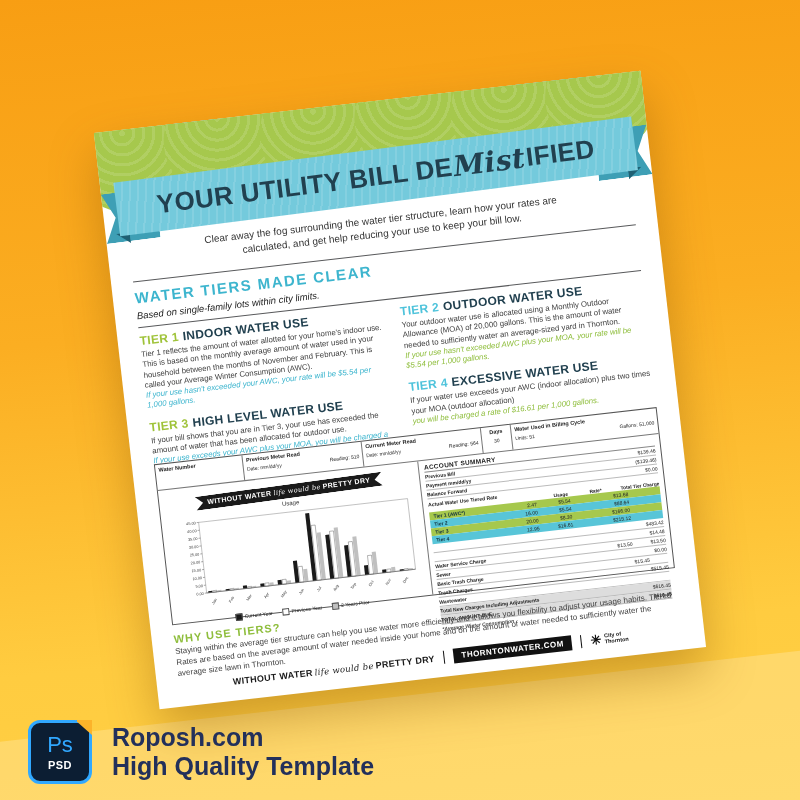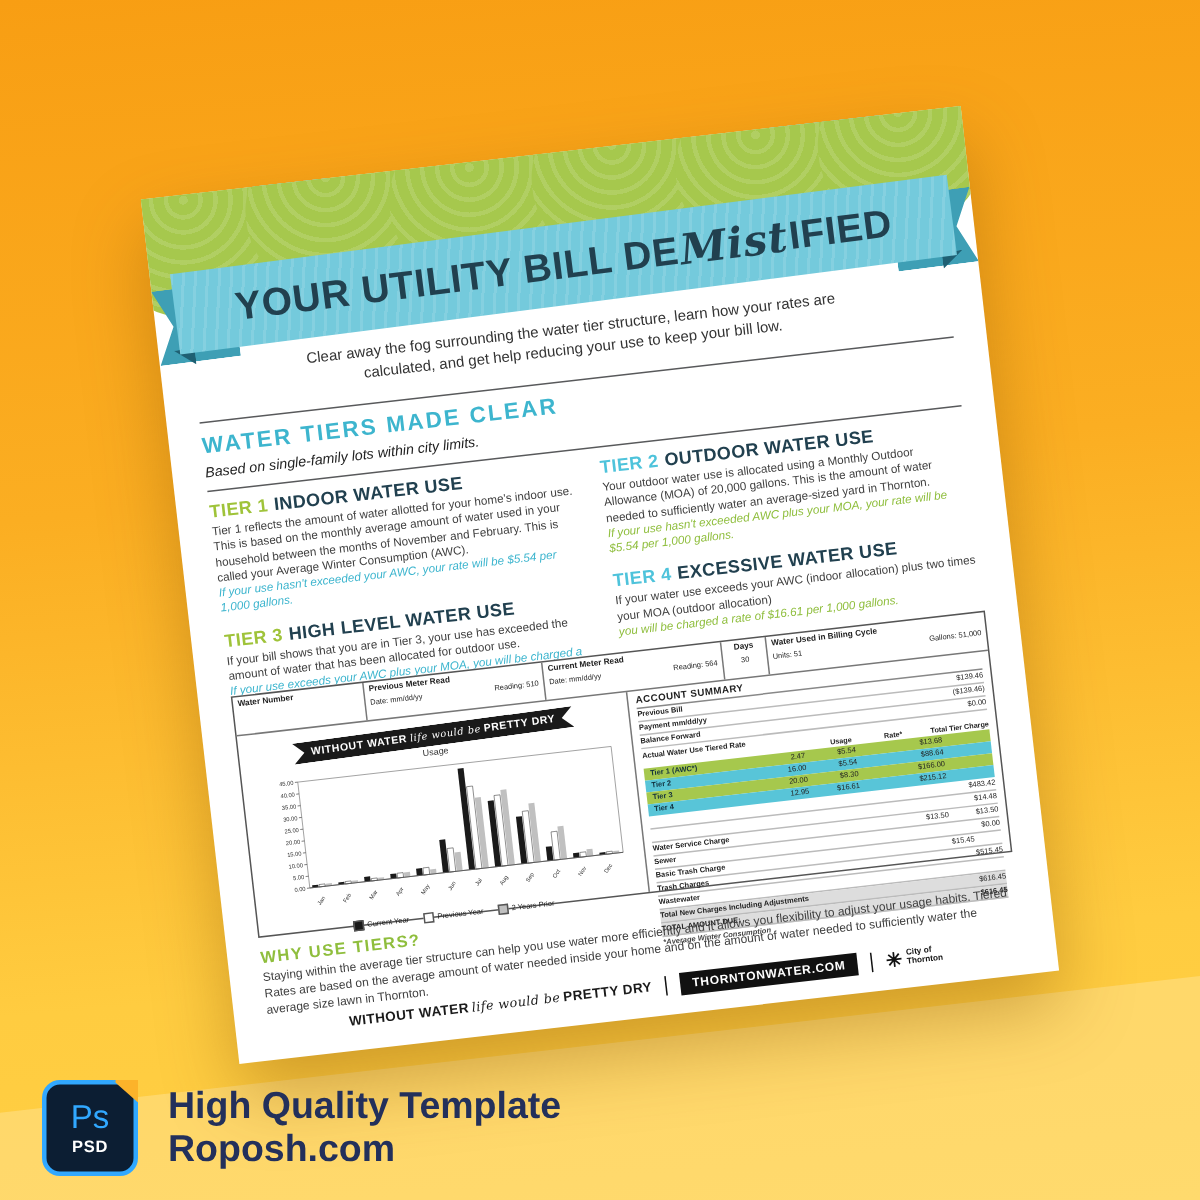--- a/index.html
+++ b/index.html
@@ -400,16 +400,16 @@
   </div>
 </div>
 
 <div class="badge">
   <div class="ps-icon">
     <div class="ps-fold"></div>
     <div class="ps-ps">Ps</div>
     <div class="ps-psd">PSD</div>
   </div>
   <div class="badge-text">
+    <div>Roposh.com</div>
     <div>High Quality Template</div>
-    <div>Roposh.com</div>
   </div>
 </div>
 
 </body></html>

